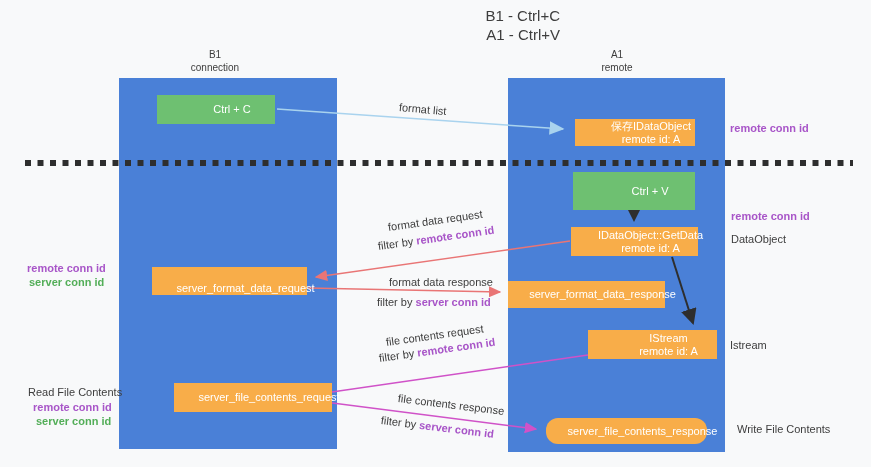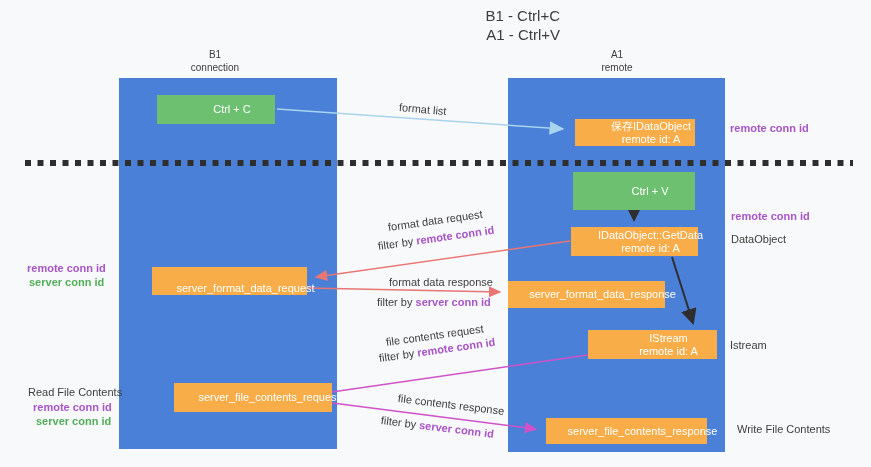--- a/index.html
+++ b/index.html
@@ -46,21 +46,21 @@
   .gbox{background:var(--box-green);}
   .obox{background:var(--box-orange);}
   #box-ctrl-c{left:157px;top:95px;width:118px;height:29px;}
   #box-save{left:575px;top:119px;width:120px;height:27px;}
   #box-ctrl-v{left:573px;top:172px;width:122px;height:38px;}
   #box-getdata{left:571px;top:227px;width:127px;height:29px;}
   #box-format-req{left:152px;top:267px;width:155px;height:28px;justify-content:flex-end;}
   #box-format-resp{left:508px;top:281px;width:157px;height:27px;}
   #box-istream{left:588px;top:330px;width:129px;height:29px;}
   #box-file-req{left:150px;top:383px;width:158px;height:29px;margin-left:24px;}
-  #box-file-resp{left:546px;top:418px;width:161px;height:26px;}
+  #box-file-resp{left:546px;top:418px;width:161px;height:26px;border-radius:12px;}
 
   .lbl{position:absolute;font-size:11px;color:var(--text-dark);z-index:7;white-space:nowrap;}
   .purple{color:var(--label-purple);font-weight:bold;}
   .greenlbl{color:var(--label-green);font-weight:bold;}
 
   #lbl-rc-top{left:730px;top:122px;}
   #lbl-rc-mid{left:731px;top:210px;}
   #lbl-dataobject{left:731px;top:233px;}
   #lbl-istream{left:730px;top:339px;}
   #lbl-write{left:737px;top:423px;}

